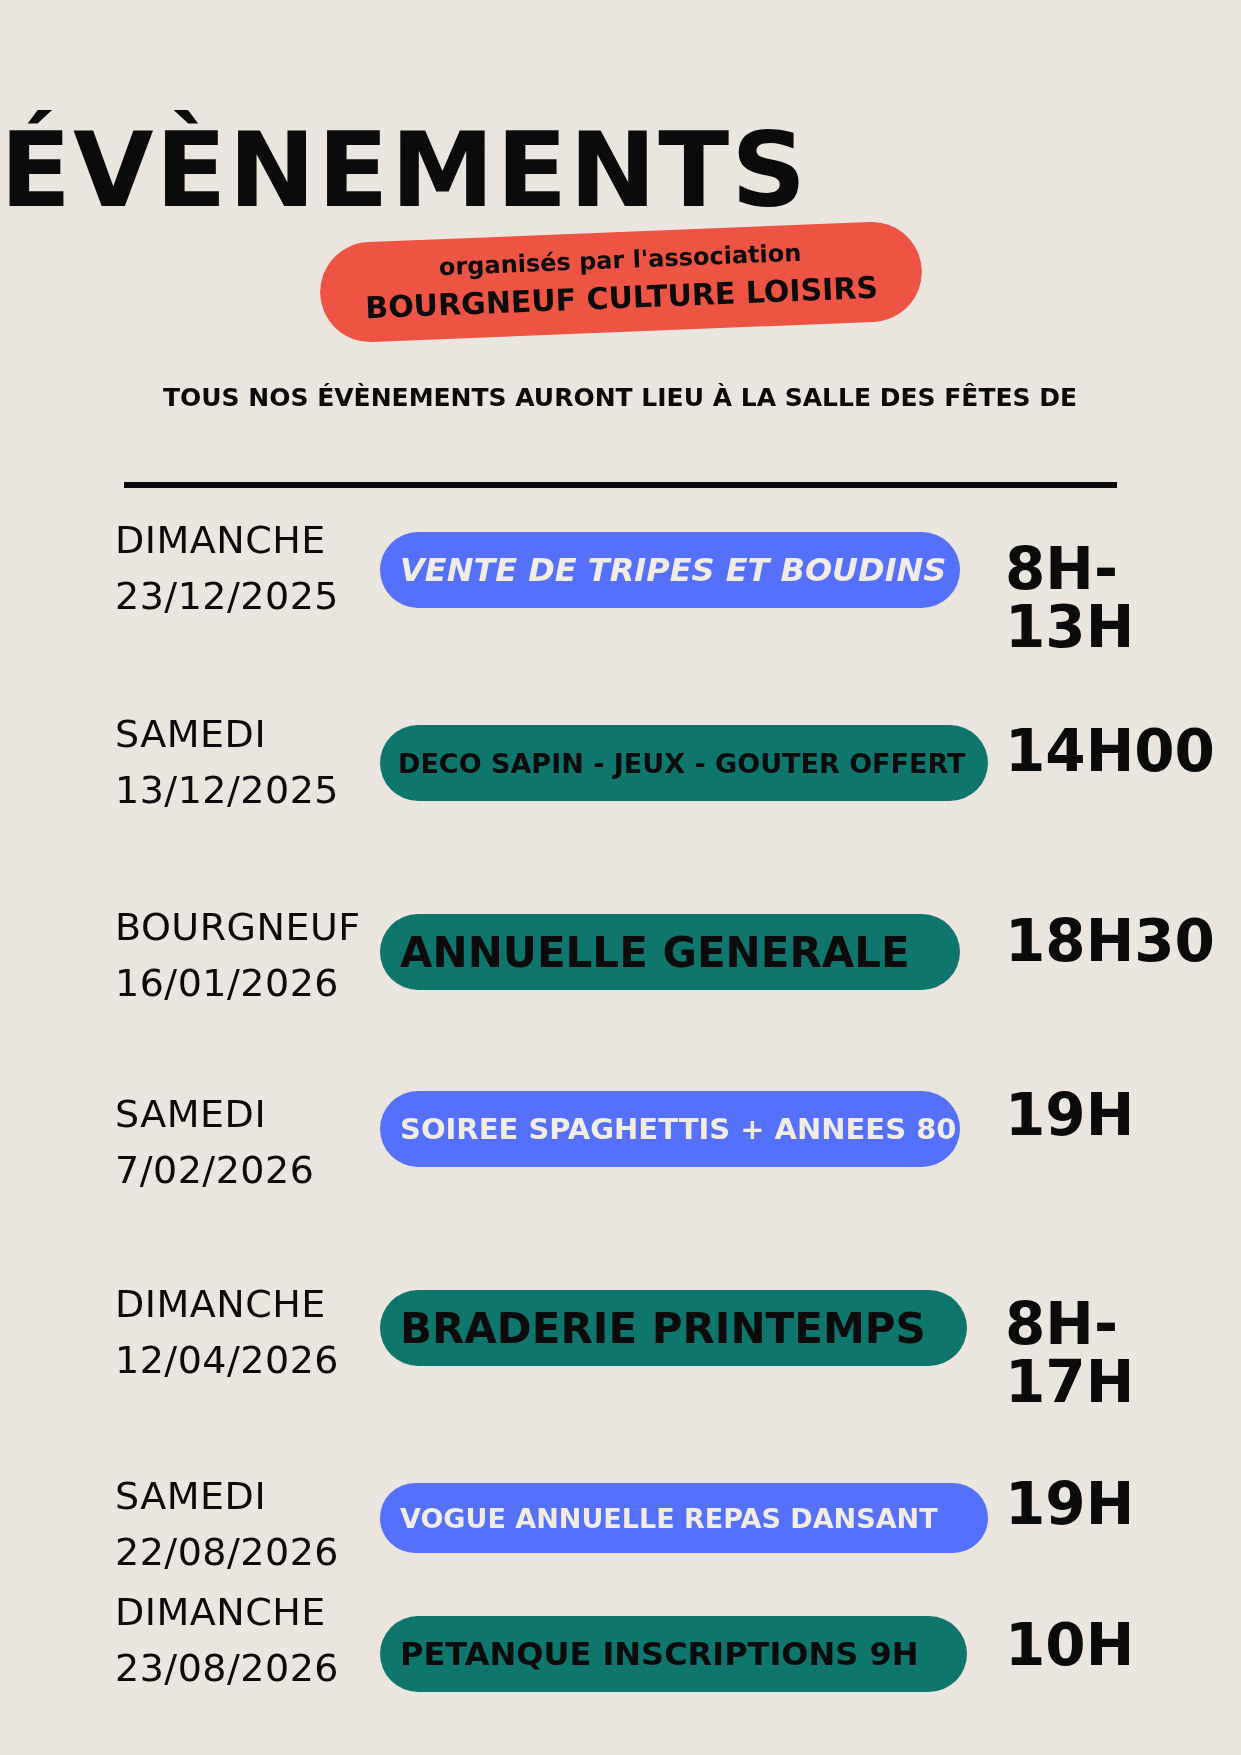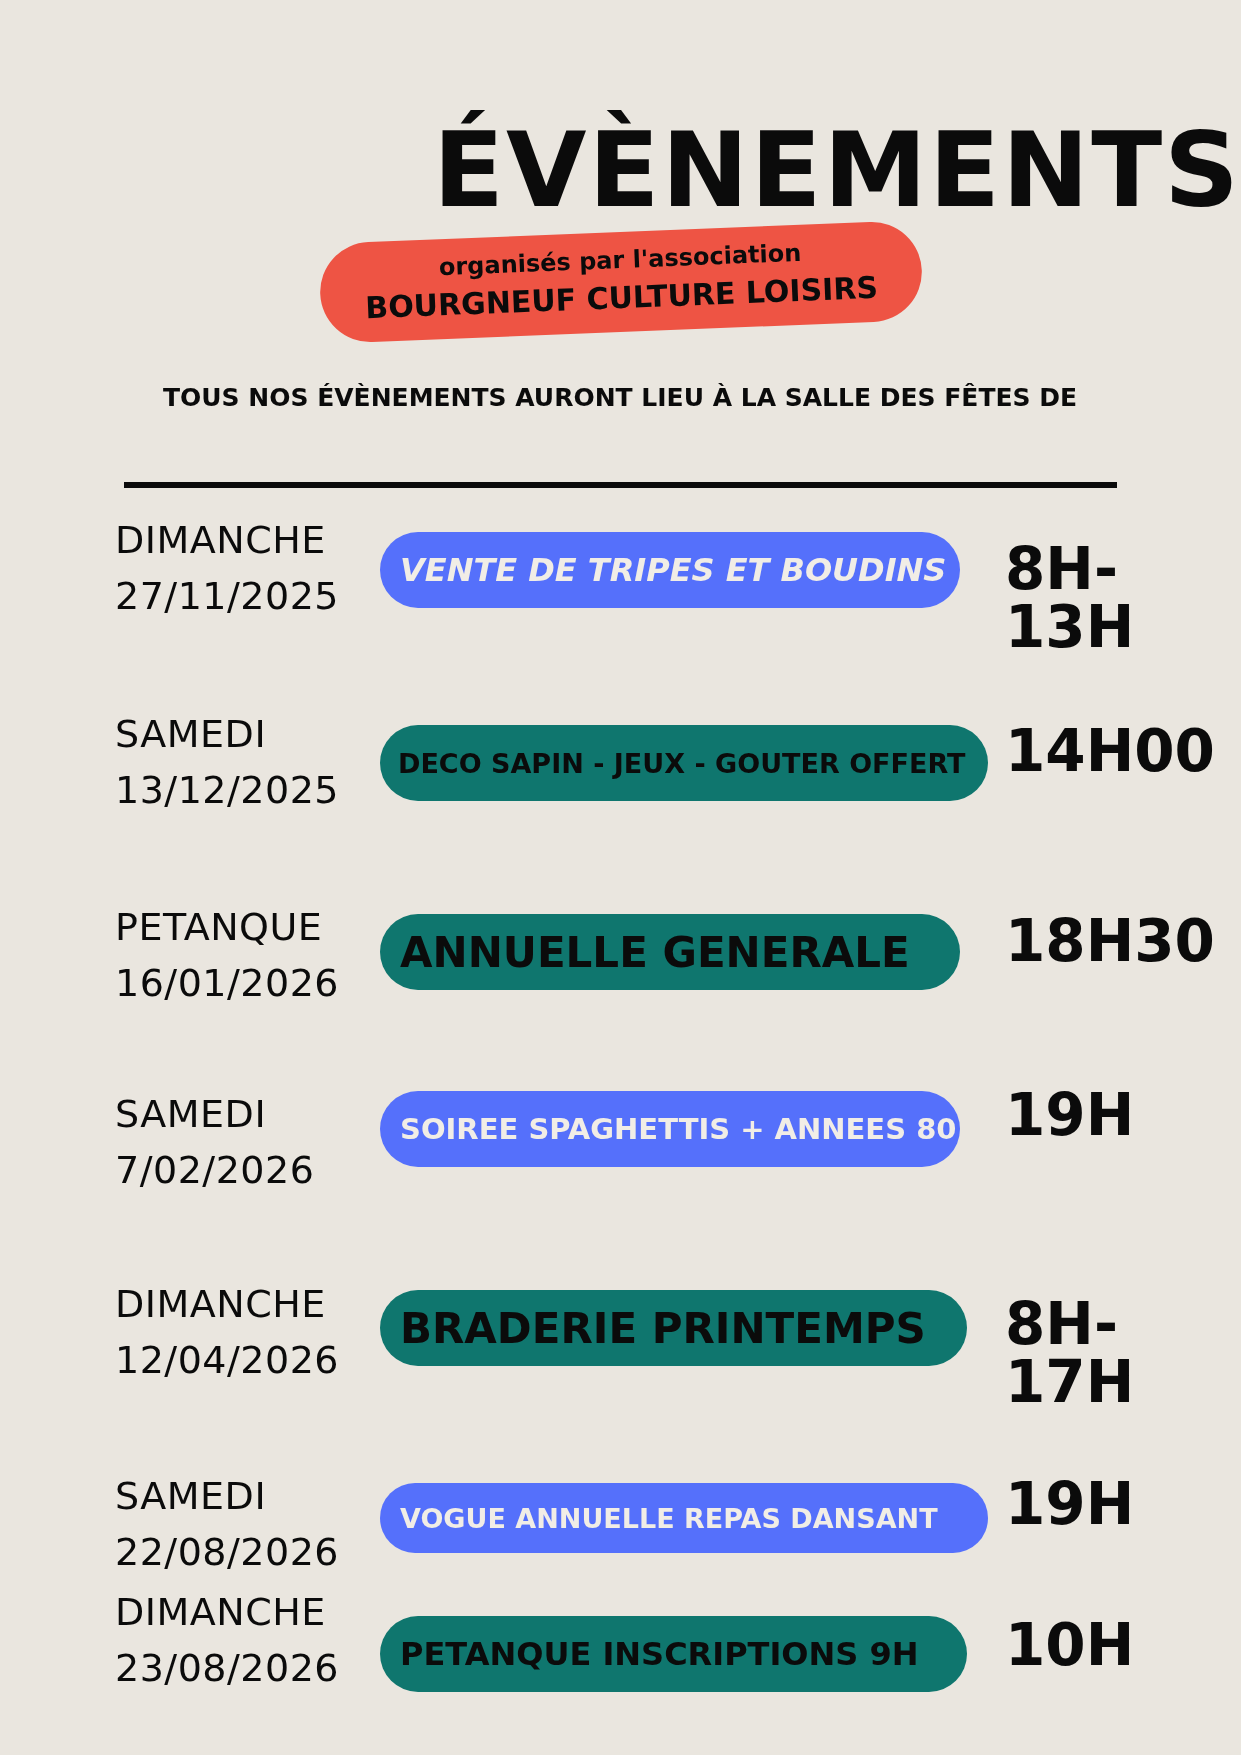--- a/index.html
+++ b/index.html
@@ -1,17 +1,17 @@
 <!DOCTYPE html>
 <html><head>
 <meta charset="utf-8">
 <style>
   html,body{margin:0;padding:0;}
   body{width:1241px;height:1755px;background:#eae6df;position:relative;overflow:hidden;font-family:"DejaVu Sans",sans-serif;color:#0b0b0b;}
-  .title{position:absolute;left:0;width:1241px;top:118px;text-align:right;font-size:104px;font-weight:bold;letter-spacing:2px;line-height:1;}
+  .title{position:absolute;left:0;width:1241px;top:118px;text-align:left;font-size:104px;font-weight:bold;letter-spacing:2px;line-height:1;}
   .banner{position:absolute;left:320px;top:232px;width:602px;height:100px;background:#ee5444;border-radius:50px;transform:rotate(-2.3deg);text-align:center;}
   .banner .l1{font-size:24px;font-weight:bold;margin-top:14px;}
   .banner .l2{font-size:30px;font-weight:bold;margin-top:6px;}
   .intro{position:absolute;left:100px;width:1040px;top:376px;text-align:center;font-size:25px;font-weight:bold;line-height:43px;}
   .rule{position:absolute;left:124px;top:482px;width:993px;height:6px;background:#0b0b0b;}
   .row{position:absolute;left:0;width:1241px;}
   .date{position:absolute;left:115px;font-size:38px;font-weight:normal;line-height:56px;letter-spacing:0.5px;}
   .pill{position:absolute;left:380px;height:76px;border-radius:38px;display:flex;align-items:center;padding-left:20px;box-sizing:border-box;font-weight:bold;white-space:nowrap;overflow:hidden;}
   .pill.blue{background:#5570fb;color:#f1ede6;}
   .pill.red{background:#0f766e;color:#0b0b0b;}
@@ -26,38 +26,38 @@
   <div class="l2">BOURGNEUF CULTURE LOISIRS</div>
 </div>
 <div class="intro">
   <div>TOUS NOS ÉVÈNEMENTS AURONT LIEU À LA SALLE DES FÊTES DE</div>
 </div>
 <div class="rule"></div>
 
 <div class="row">
   <div class="date" style="top:512px">
       <div>DIMANCHE</div>
-      <div>27/11/2025</div>
+      <div>23/12/2025</div>
     </div>
   <div class="pill blue" style="top:532px;width:580px;font-size:32px;font-style:italic;">VENTE DE TRIPES ET BOUDINS</div>
   <div class="time" style="top:540px">8H-13H</div>
 </div>
 
 <div class="row">
   <div class="date" style="top:706px">
       <div>SAMEDI</div>
       <div>13/12/2025</div>
     </div>
   <div class="pill red" style="top:725px;width:608px;font-size:27px;padding-left:18px;">DECO SAPIN - JEUX - GOUTER OFFERT</div>
   <div class="time" style="top:722px">14H00</div>
 </div>
 
 <div class="row">
   <div class="date" style="top:899px">
-      <div>PETANQUE</div>
+      <div>BOURGNEUF</div>
       <div>16/01/2026</div>
     </div>
   <div class="pill red" style="top:914px;width:580px;font-size:42px;">ANNUELLE GENERALE</div>
   <div class="time" style="top:912px">18H30</div>
 </div>
 
 <div class="row">
   <div class="date" style="top:1086px">
       <div>SAMEDI</div>
       <div>7/02/2026</div>

